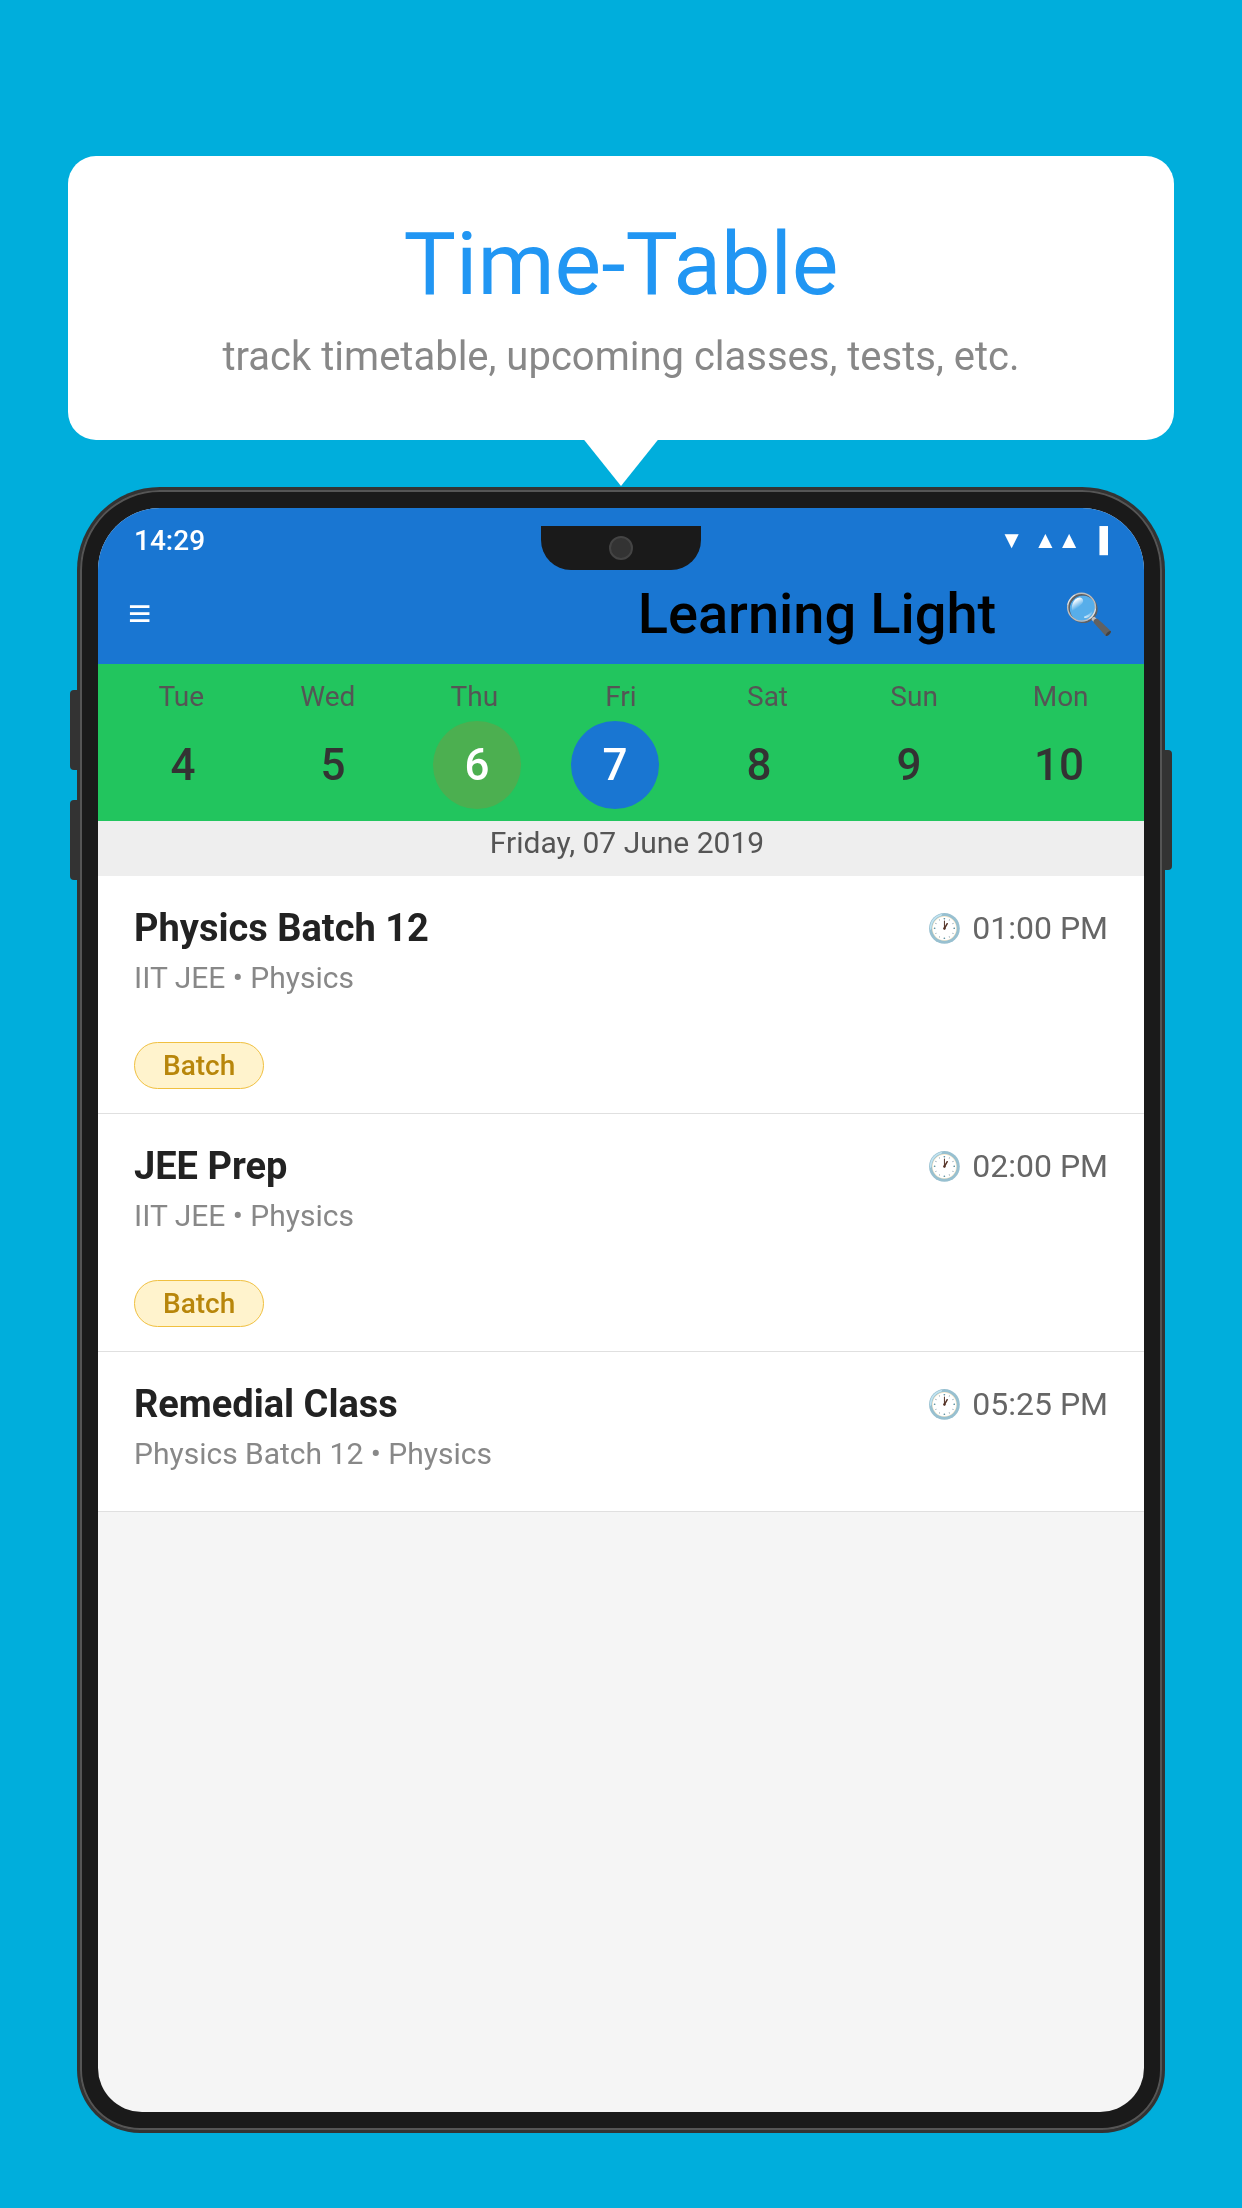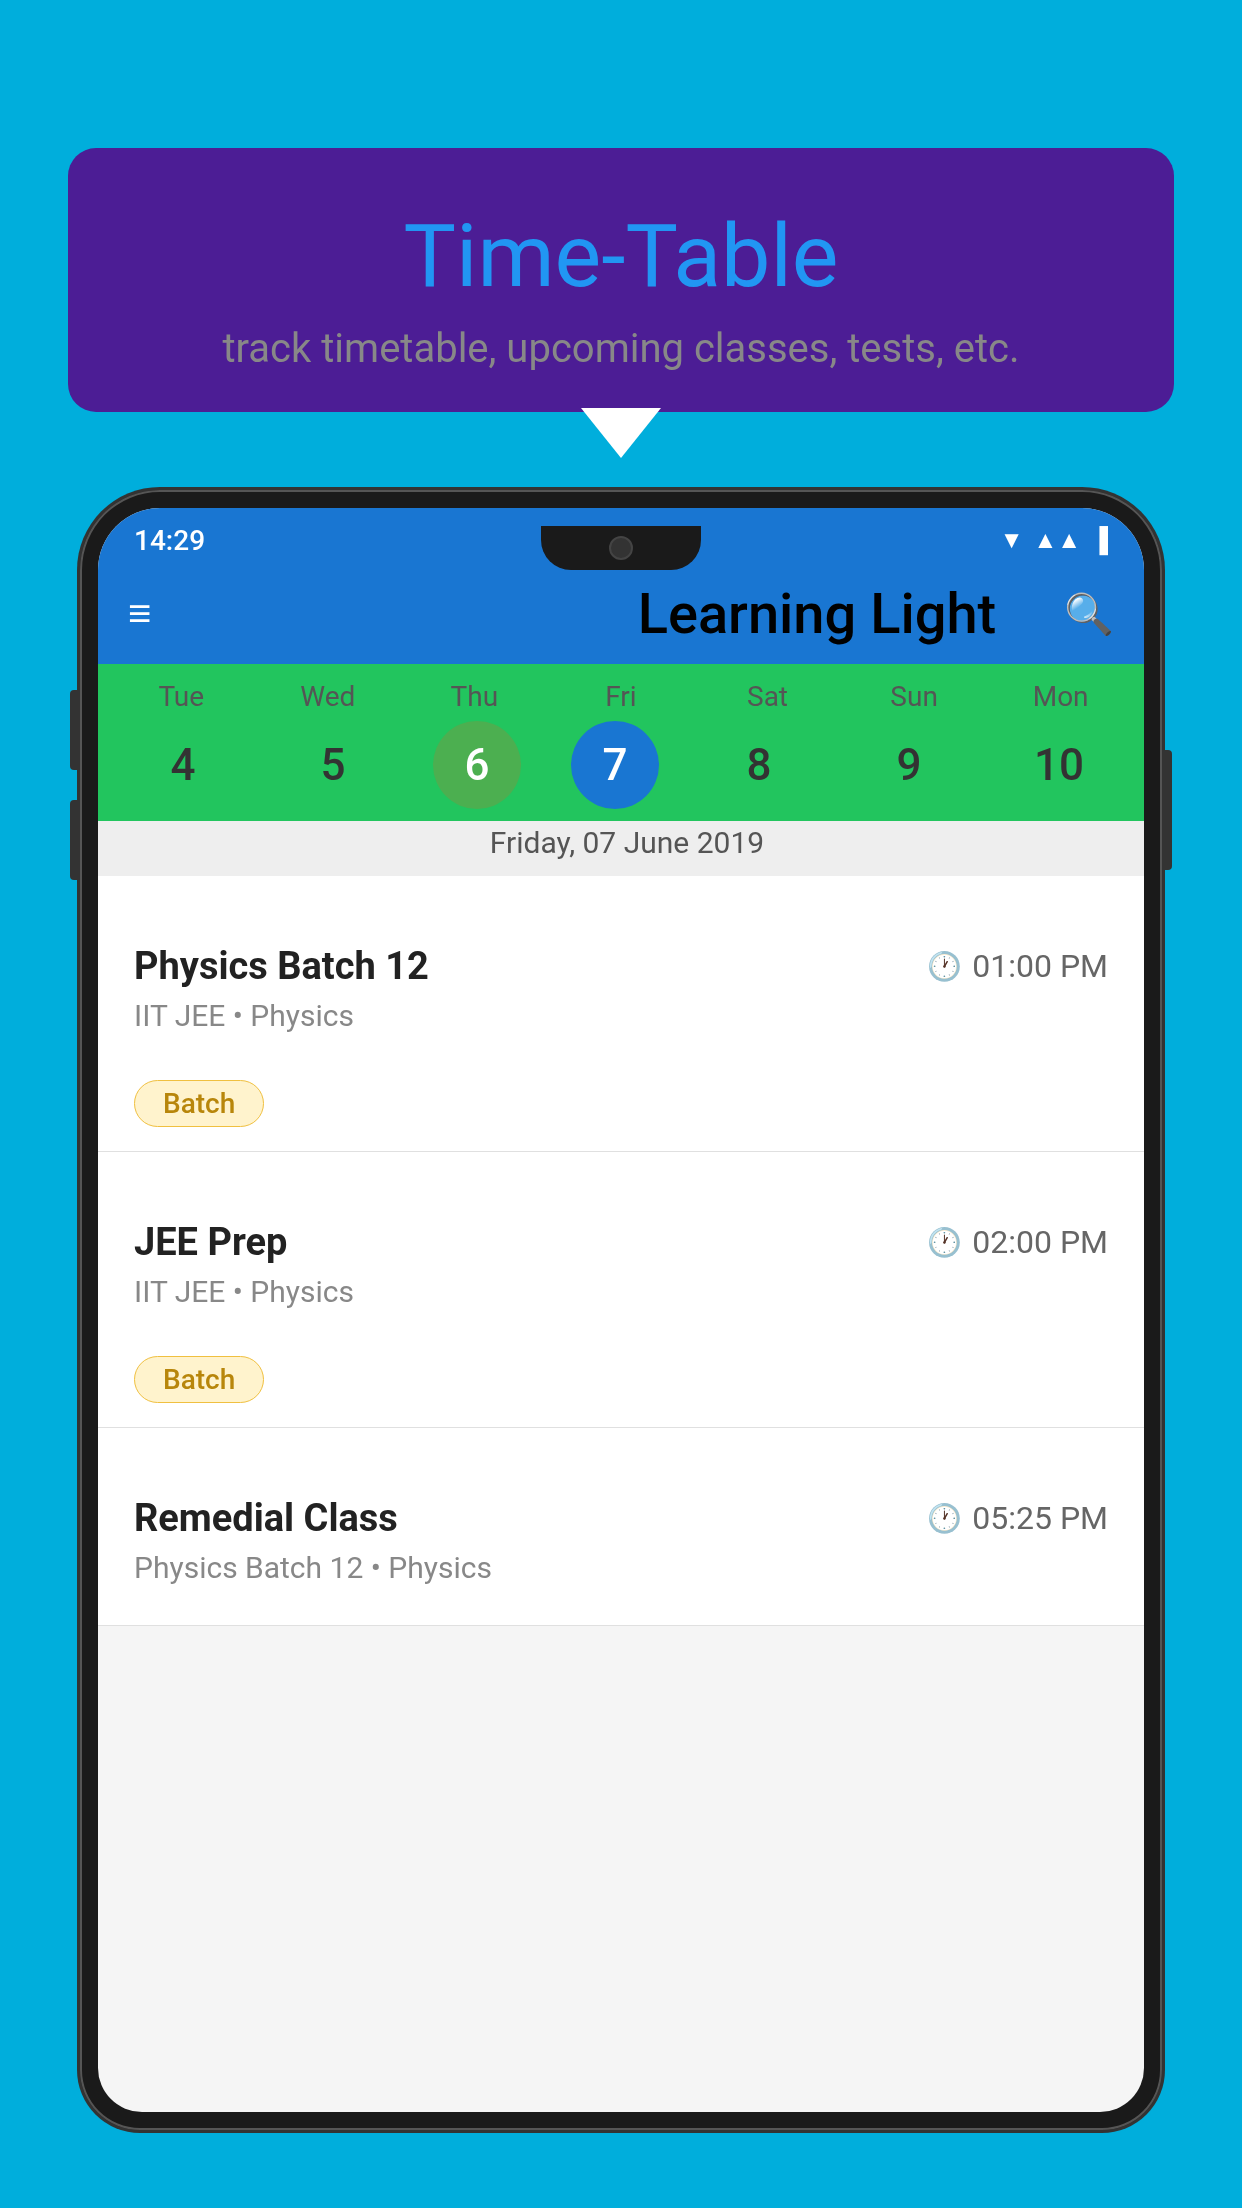--- a/index.html
+++ b/index.html
@@ -15,25 +15,26 @@
 
     
     .speech-bubble-container {
       position: absolute;
       top: 148px;
       left: 68px;
       right: 68px;
     }
 
     .speech-bubble {
-      background: #4c1d95;
+      background: #ffffff;
       border-radius: 28px;
-      padding: 60px 40px 40px 40px;
+      padding: 60px 40px 60px 40px;
       text-align: center;
       position: relative;
+      margin-top: 8px;
     }
 
     .speech-bubble::after {
       content: '';
       position: absolute;
       bottom: -46px;
       left: 50%;
       transform: translateX(-50%);
       width: 0;
       height: 0;
@@ -272,21 +273,20 @@
       padding: 30px 36px 24px 36px;
       border-bottom: 1px solid #e0e0e0;
       background: white;
     }
 
     .schedule-item-header {
       display: flex;
       justify-content: space-between;
       align-items: center;
       margin-bottom: 10px;
-      margin-top: 38px;
     }
 
     .schedule-item-title {
       font-size: 38px;
       font-weight: 700;
       color: #222;
     }
 
     .schedule-item-time {
       display: flex;

